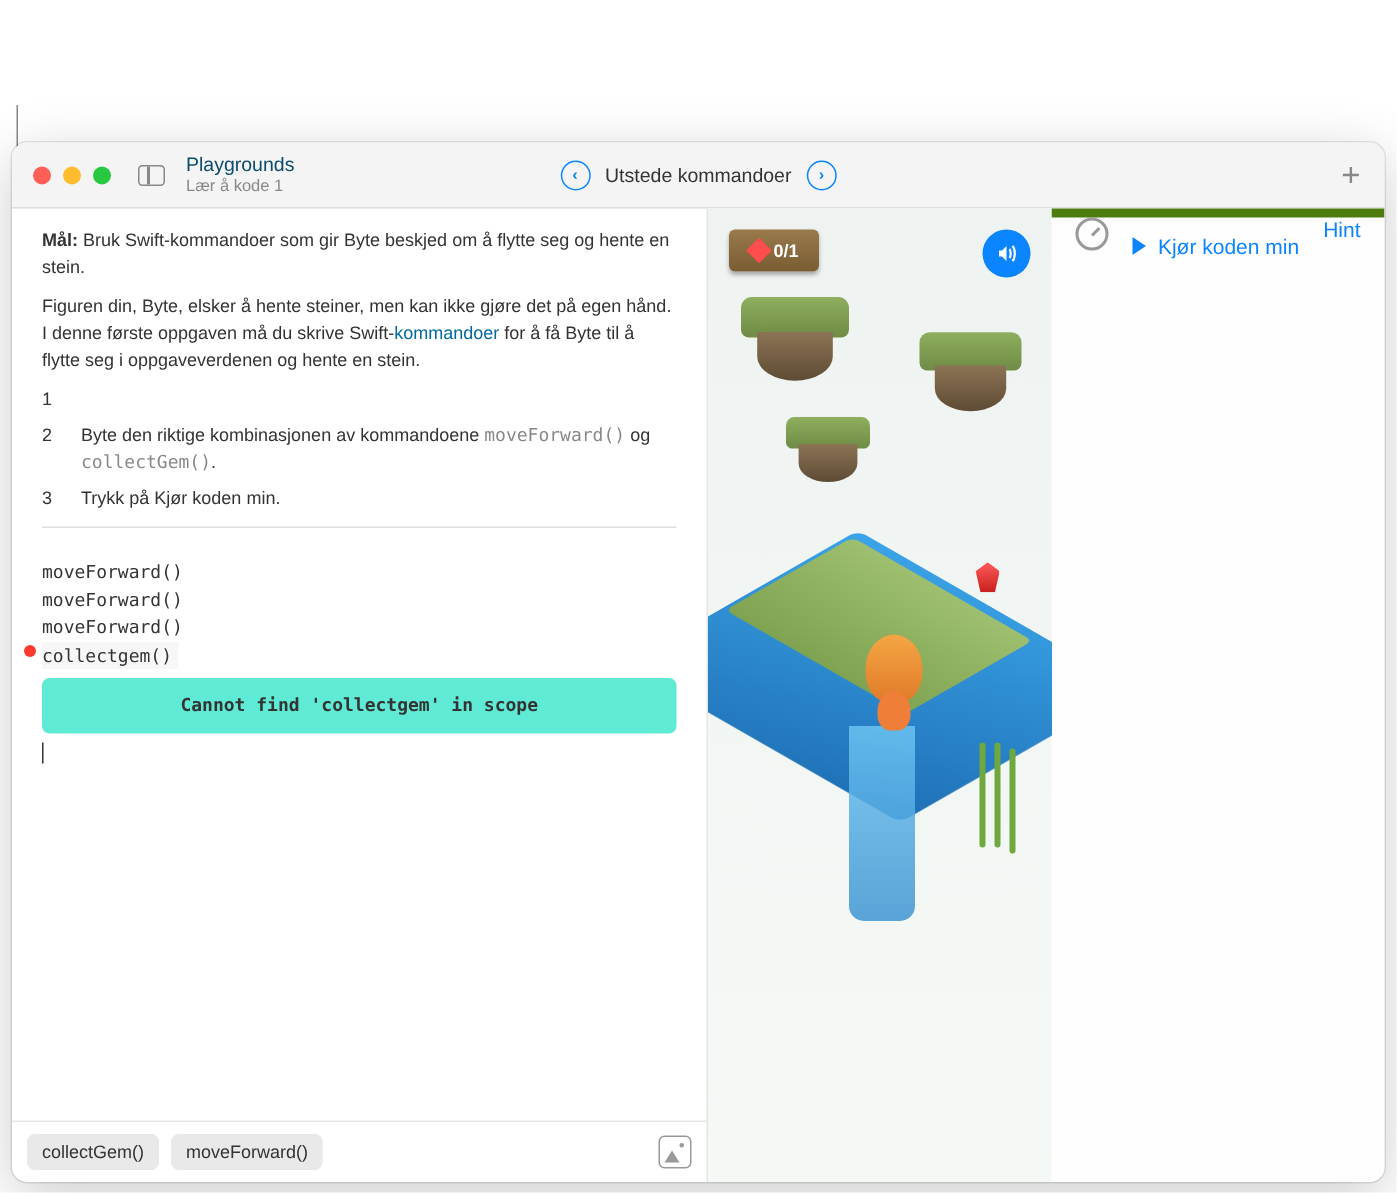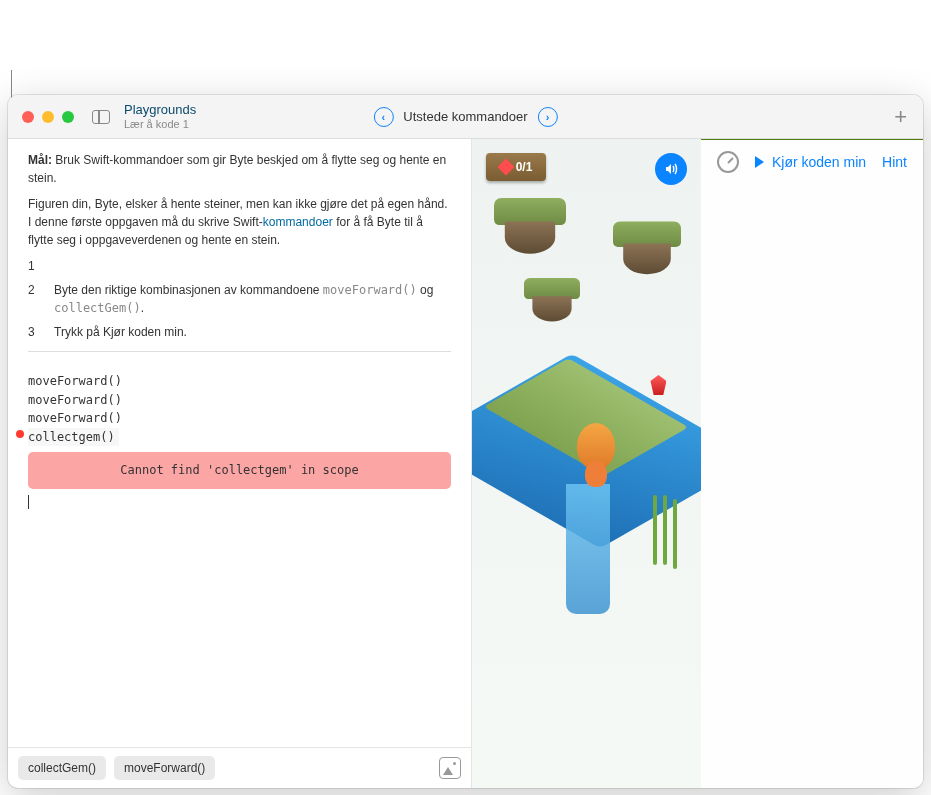--- a/index.html
+++ b/index.html
@@ -115,27 +115,27 @@
     .error-line { background: #f7f7f7; display: inline-block; padding: 0 4px 0 0; position: relative; }
     .error-dot {
       position: absolute;
       left: 12px;
       top: 2.5px;
       width: 8px; height: 8px; background: #ff3b30; border-radius: 50%;
     }
     .error-line-wrap { position: relative; padding-left: 0; }
     .error-banner {
       margin: 6px 0 6px;
-      background: #fca5a5;
+      background: #5eead4;
       border-radius: 5px;
       padding: 9px 10px;
       font-size: 12px;
       color: #333;
       text-align: center;
-      font-weight: 400;
+      font-weight: 700;
     }
     .cursor-line { height: 14px; border-left: 1.5px solid #333; margin-top: 2px; }
     .left-spacer { flex: 1; }
     .suggestions {
       border-top: 1px solid #e5e5e5;
       padding: 8px 10px;
       display: flex; gap: 8px; align-items: center;
     }
     .suggestion-chip {
       background: #e9e9e9;
@@ -224,22 +224,22 @@
       border-radius: 0 0 10px 10px;
       opacity: 0.85;
     }
     .vines {
       position:absolute; right: 28%; top: 66%;
       width: 4px; height: 70px; background: #6fa83e; border-radius: 3px;
       box-shadow: 10px 0 0 #6fa83e, 20px 4px 0 #6fa83e;
     }
     .right-toolbar {
       height: 44px;
-      display: flex; align-items: center; padding: 0 16px; gap: 16px;
-      border-top: 1px solid #4d7c0f;
+      display: flex; padding: 0 16px; gap: 16px;
+      border-top: 6px solid #4d7c0f;
     }
     .speed-icon {
       width: 22px; height: 22px; border: 2px solid #999; border-radius: 50%;
       position: relative;
     }
     .speed-icon::after { content:''; position:absolute; left:50%; top:50%; width:7px; height:2px; background:#999; transform-origin:left; transform: rotate(-45deg); }
     .run-btn {
       margin: 0 auto;
       display: flex; align-items: center; gap: 8px;
       color: #0a84ff; font-size: 14px; font-weight: 500;

